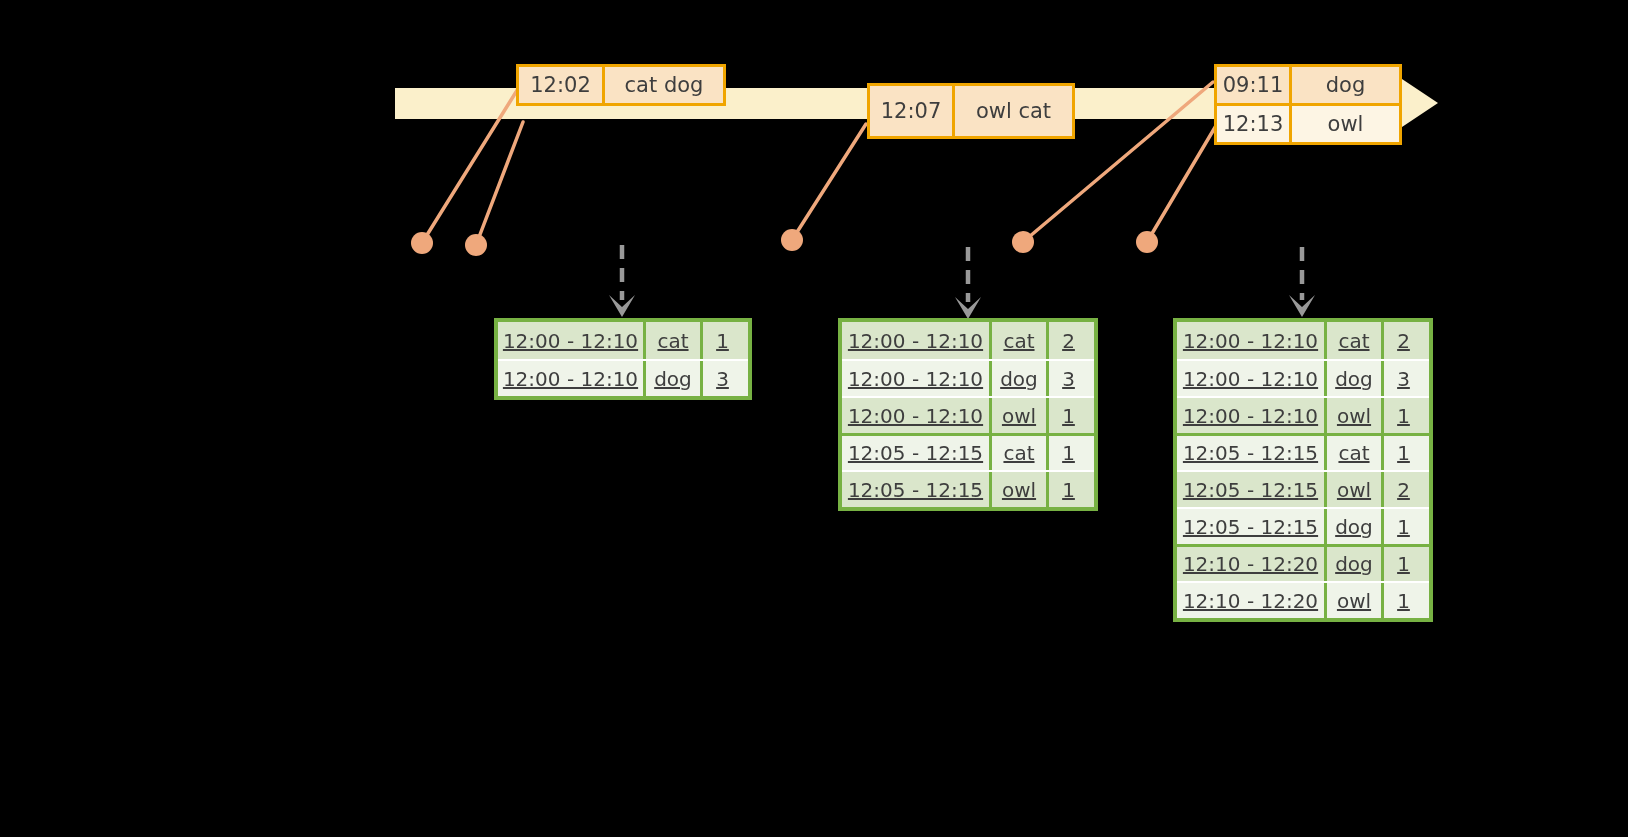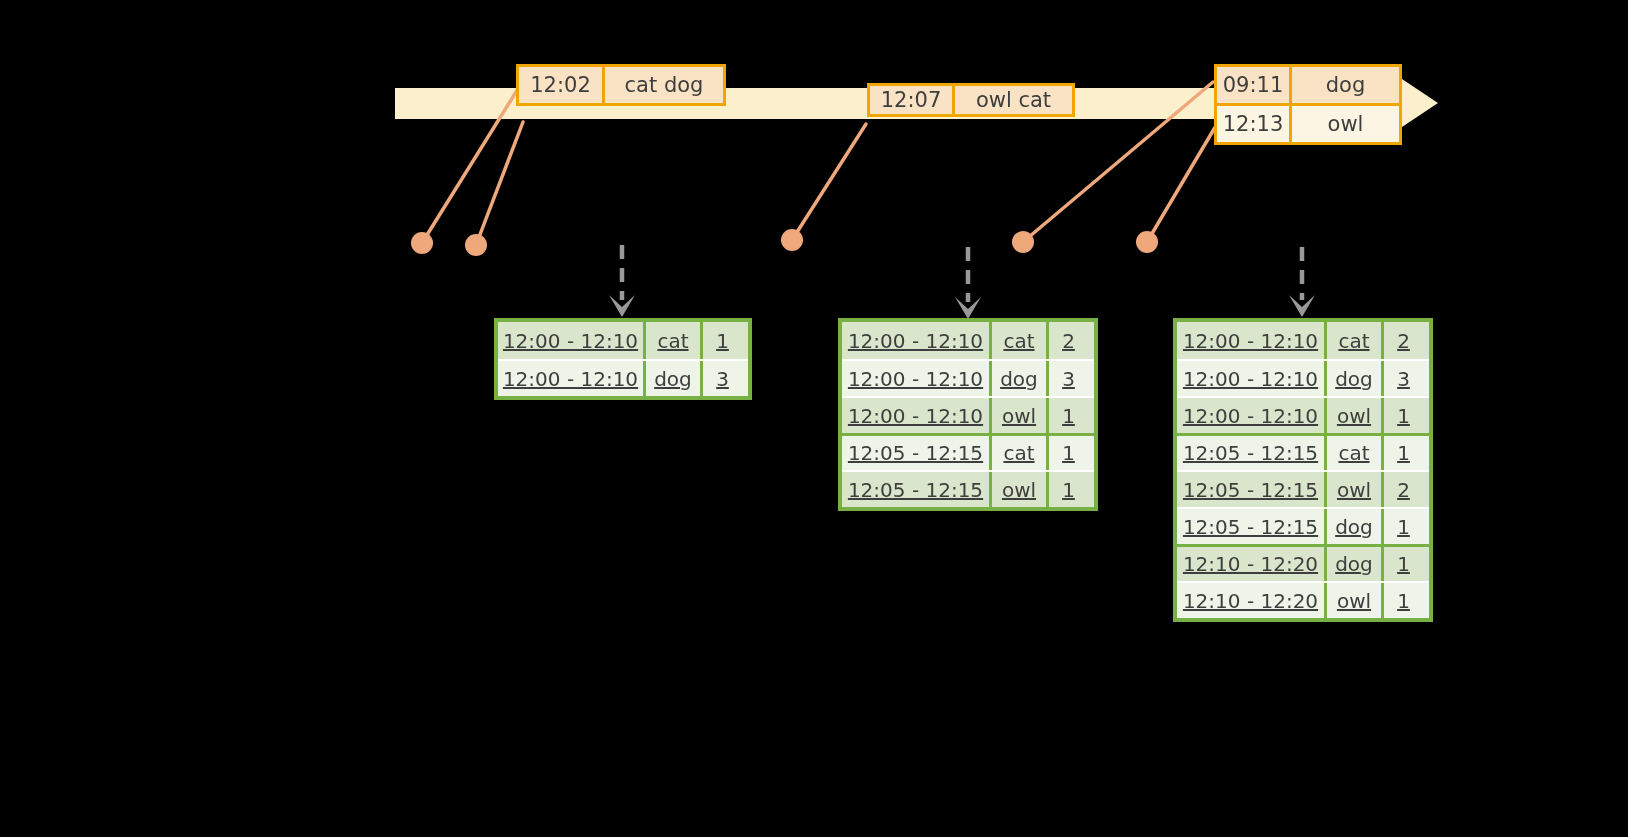--- a/index.html
+++ b/index.html
@@ -61,21 +61,21 @@
       <line x1="1302" y1="247" x2="1302" y2="300" stroke="#999999" stroke-width="4.5" stroke-dasharray="14 9"></line>
       <polygon points="1289,295 1302,307 1315,295 1302,317" fill="#999999"></polygon>
     </svg>
     <div class="etable" style="left: 516px; top: 64px; width: 210px;">
       <div class="erow" style="height: 36px; background: rgb(250, 227, 196);">
         <div class="ecell time" style="width: 86px;">12:02</div>
         <div class="ecell word" style="flex: 1 1 0%;">cat dog</div>
       </div>
     </div>
     <div class="etable" style="left: 867px; top: 83px; width: 208px;">
-      <div class="erow" style="height: 28px; background: rgb(250, 227, 196);">
+      <div class="erow" style="height: 50px; background: rgb(250, 227, 196);">
         <div class="ecell time" style="width: 85px;">12:07</div>
         <div class="ecell word" style="flex: 1 1 0%;">owl cat</div>
       </div>
     </div>
     <div class="etable" style="left: 1214px; top: 64px; width: 188px;">
       <div class="erow" style="height: 36px; background: rgb(250, 227, 196);">
         <div class="ecell time" style="width: 75px;">09:11</div>
         <div class="ecell word" style="flex: 1 1 0%;">dog</div>
       </div>
       <div class="erow" style="height: 36px; background: rgb(253, 245, 228);">

